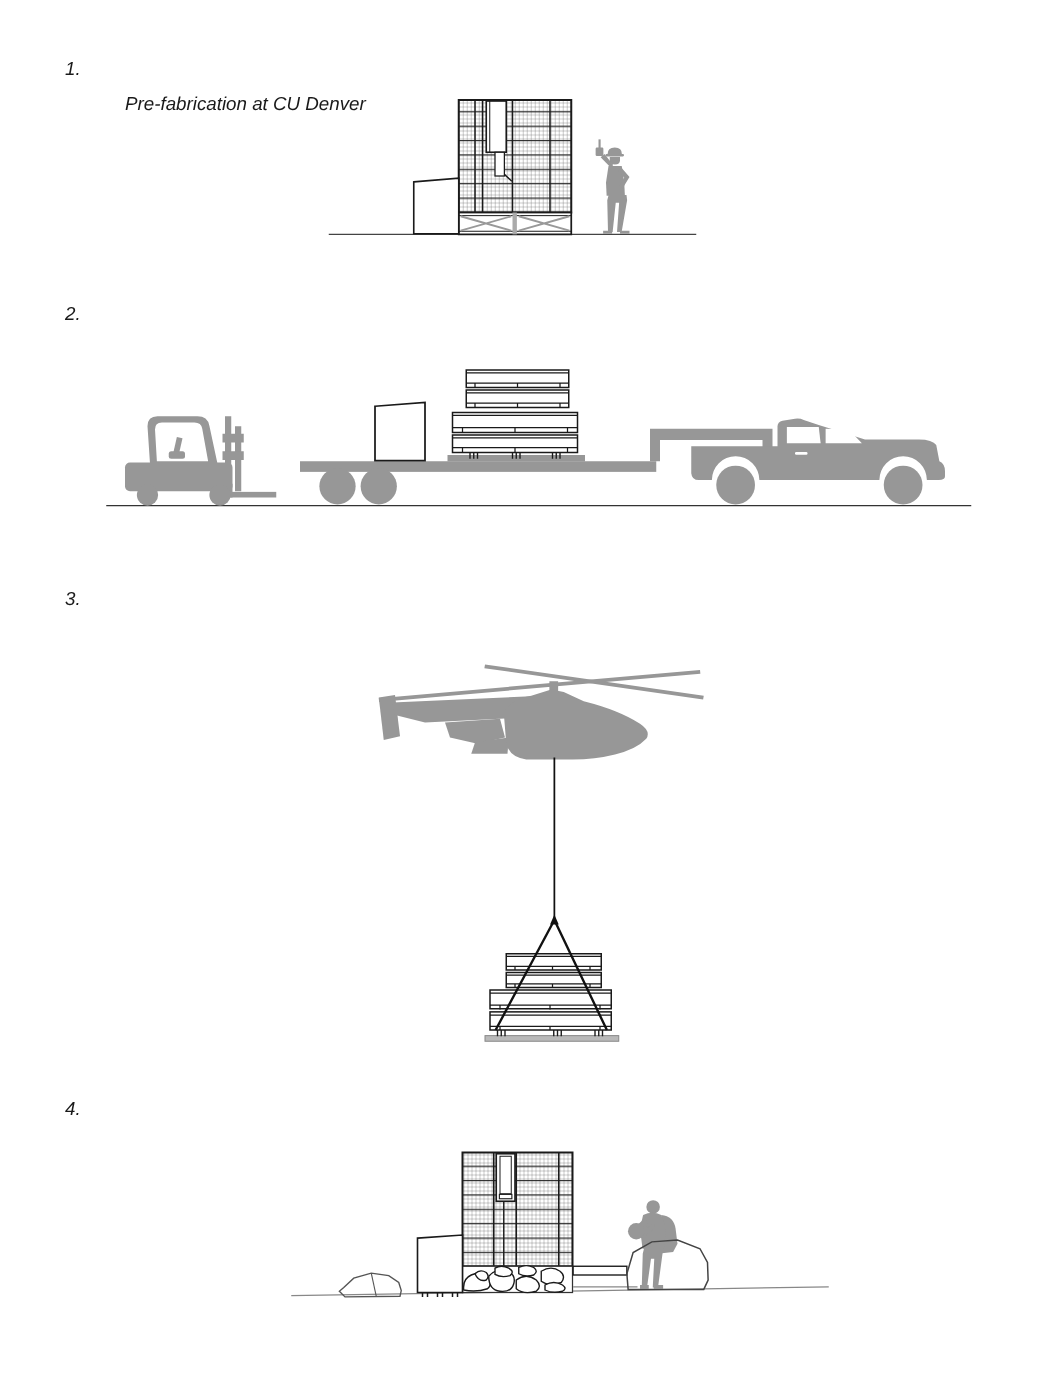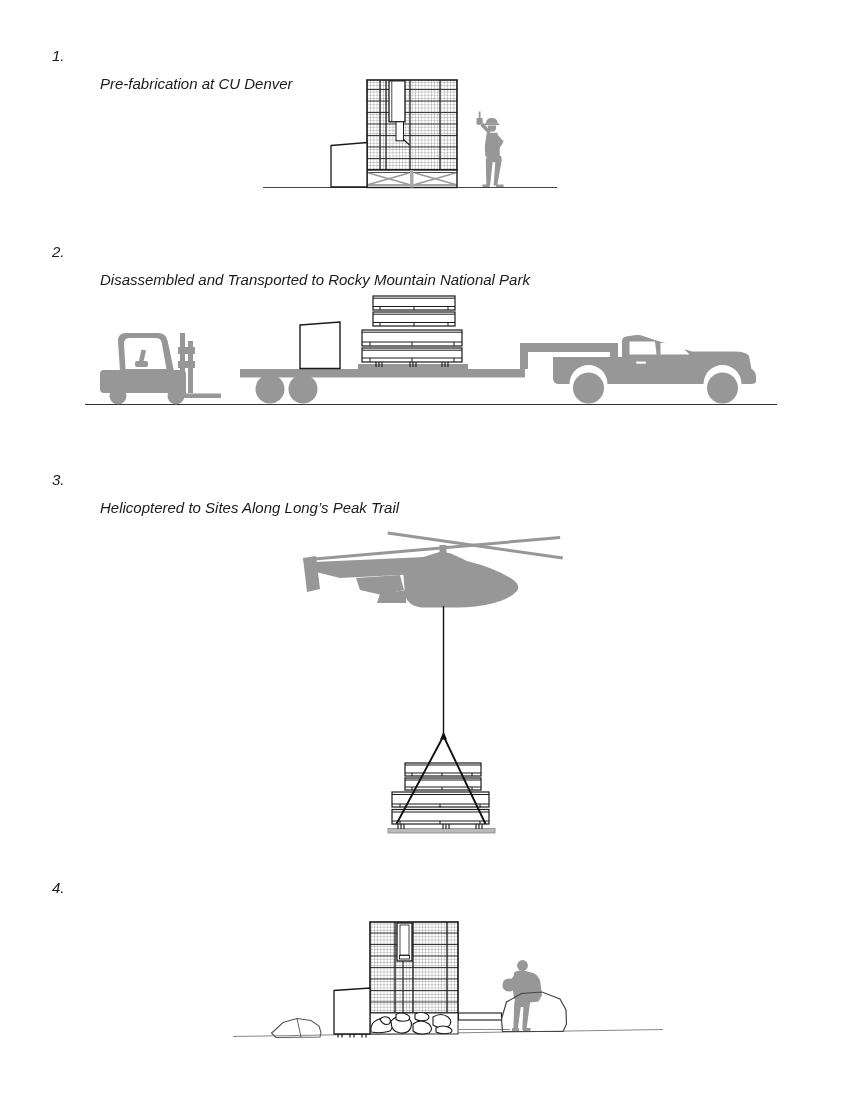--- a/index.html
+++ b/index.html
@@ -56,21 +56,20 @@
       <path d="M234.5 69 L225.5 59.8l3.1-2.7 6.8 8.6z"></path>
       <path d="M231.8 66.8l10.6 0 2 13.2 0.5 10.5-14.6 0-0.5-10.5z"></path>
       <path d="M242 68l6.6 7.6-5.6 9.2-2.7-1.9 4.1-6.7-4.7-5.5z"></path>
       <path d="M231.9 90h14.3l0.5 4.2-4.4 25.3h-3.7l1.7-23.3h-2.7l-2.5 23.3h-3.7l-0.6-25.3z"></path>
       <path d="M227.5 118.5h7.2v2.5h-7.2z M241 118.5h7.6v2.5h-7.6z"></path>
     </g>
   </svg>
 
   <div class="step-heading" style="top:243px">
     <span class="step-num">2.</span>
-    <span class="step-title">Disassembled and Transported to Rocky Mountain National Park</span>
   </div>
 
   <svg class="illus" style="left:80px;top:285px" width="700" height="125" viewBox="0 0 700 125">
     <line x1="5" y1="119.5" x2="697" y2="119.5" stroke="#333" stroke-width="1.1"></line>
 
     <g fill="#979797">
       <path d="M40 86 L38 56q0-8 8-8h32q8 0 9.5 7.5 L94 86z"></path>
       <path d="M45.5 84 L44 58.5q0-5.5 5.5-5.5h26q5.5 0 6.3 5 L86.5 84z" fill="#ffffff"></path>
       <path d="M58 80l3.5-15.5 4.5 1-3.5 15.5z"></path>
       <rect x="55" y="76" width="13" height="6" rx="2"></rect>
@@ -113,21 +112,20 @@
       <path d="M549.5 56.5 H575 L576.5 69.5 H549.5 Z" fill="#ffffff"></path>
       <path d="M580.5 58 L599 58.5 L609.5 69.5 H580.5 Z" fill="#ffffff"></path>
       <rect x="556" y="76.5" width="10" height="2.2" rx="1" fill="#ffffff"></rect>
       <circle cx="508.5" cy="103" r="15.5" fill="#979797"></circle>
       <circle cx="642.5" cy="103" r="15.5" fill="#979797"></circle>
     </g>
   </svg>
 
   <div class="step-heading" style="top:471px">
     <span class="step-num">3.</span>
-    <span class="step-title">Helicoptered to Sites Along Long’s Peak Trail</span>
   </div>
 
   <svg class="illus" style="left:280px;top:510px" width="300" height="330" viewBox="0 0 300 330">
 
     <g fill="#979797">
       <path d="M108 21.5 L283 46.5 l-0.5 3 L107.5 24.5 Z"></path>
       <path d="M23 48.5 L280 26 l0.3 3 L23.3 51.5 Z"></path>
       <rect x="159.5" y="35" width="7" height="14"></rect>
       <path d="M23 48 L36 46 L40 79 L27 82 Z"></path>
       <path d="M34 52 L145 47 L152 60 L140 64 L60 68 L36 62 Z"></path>

